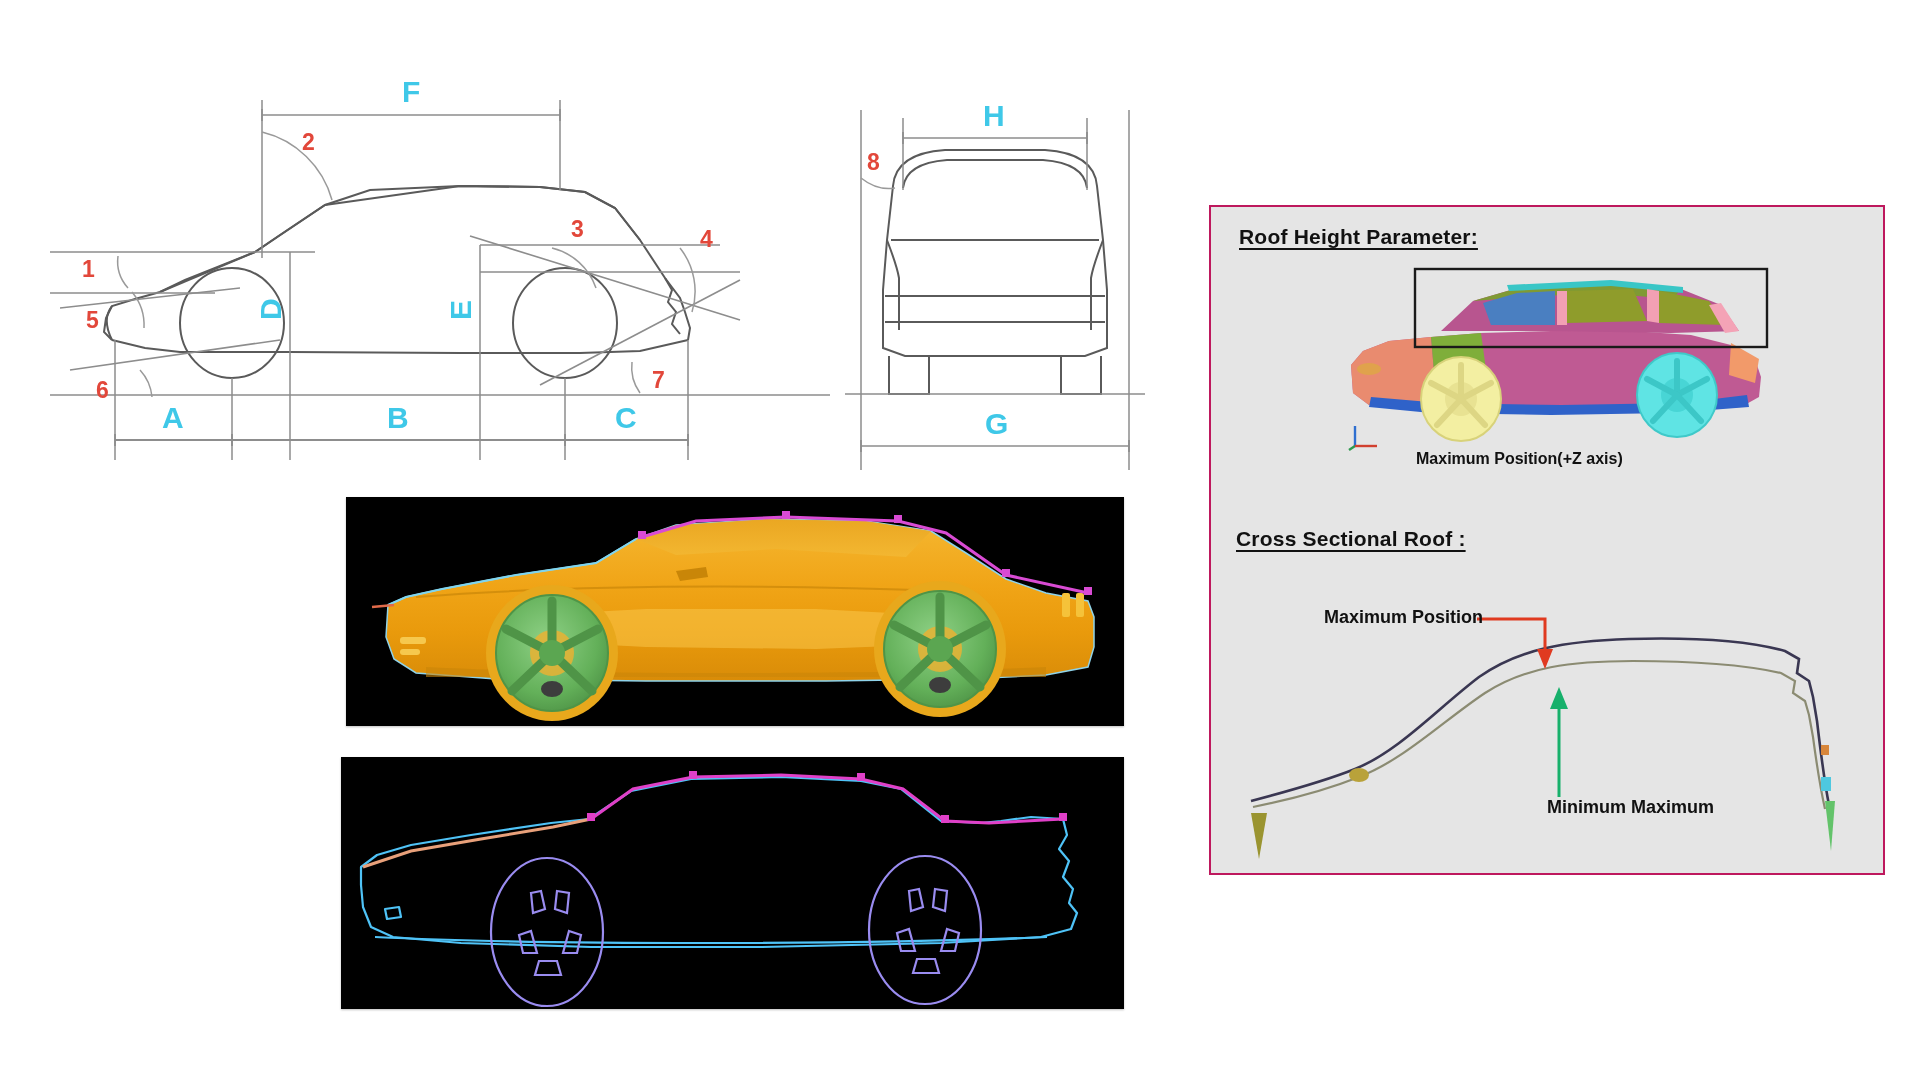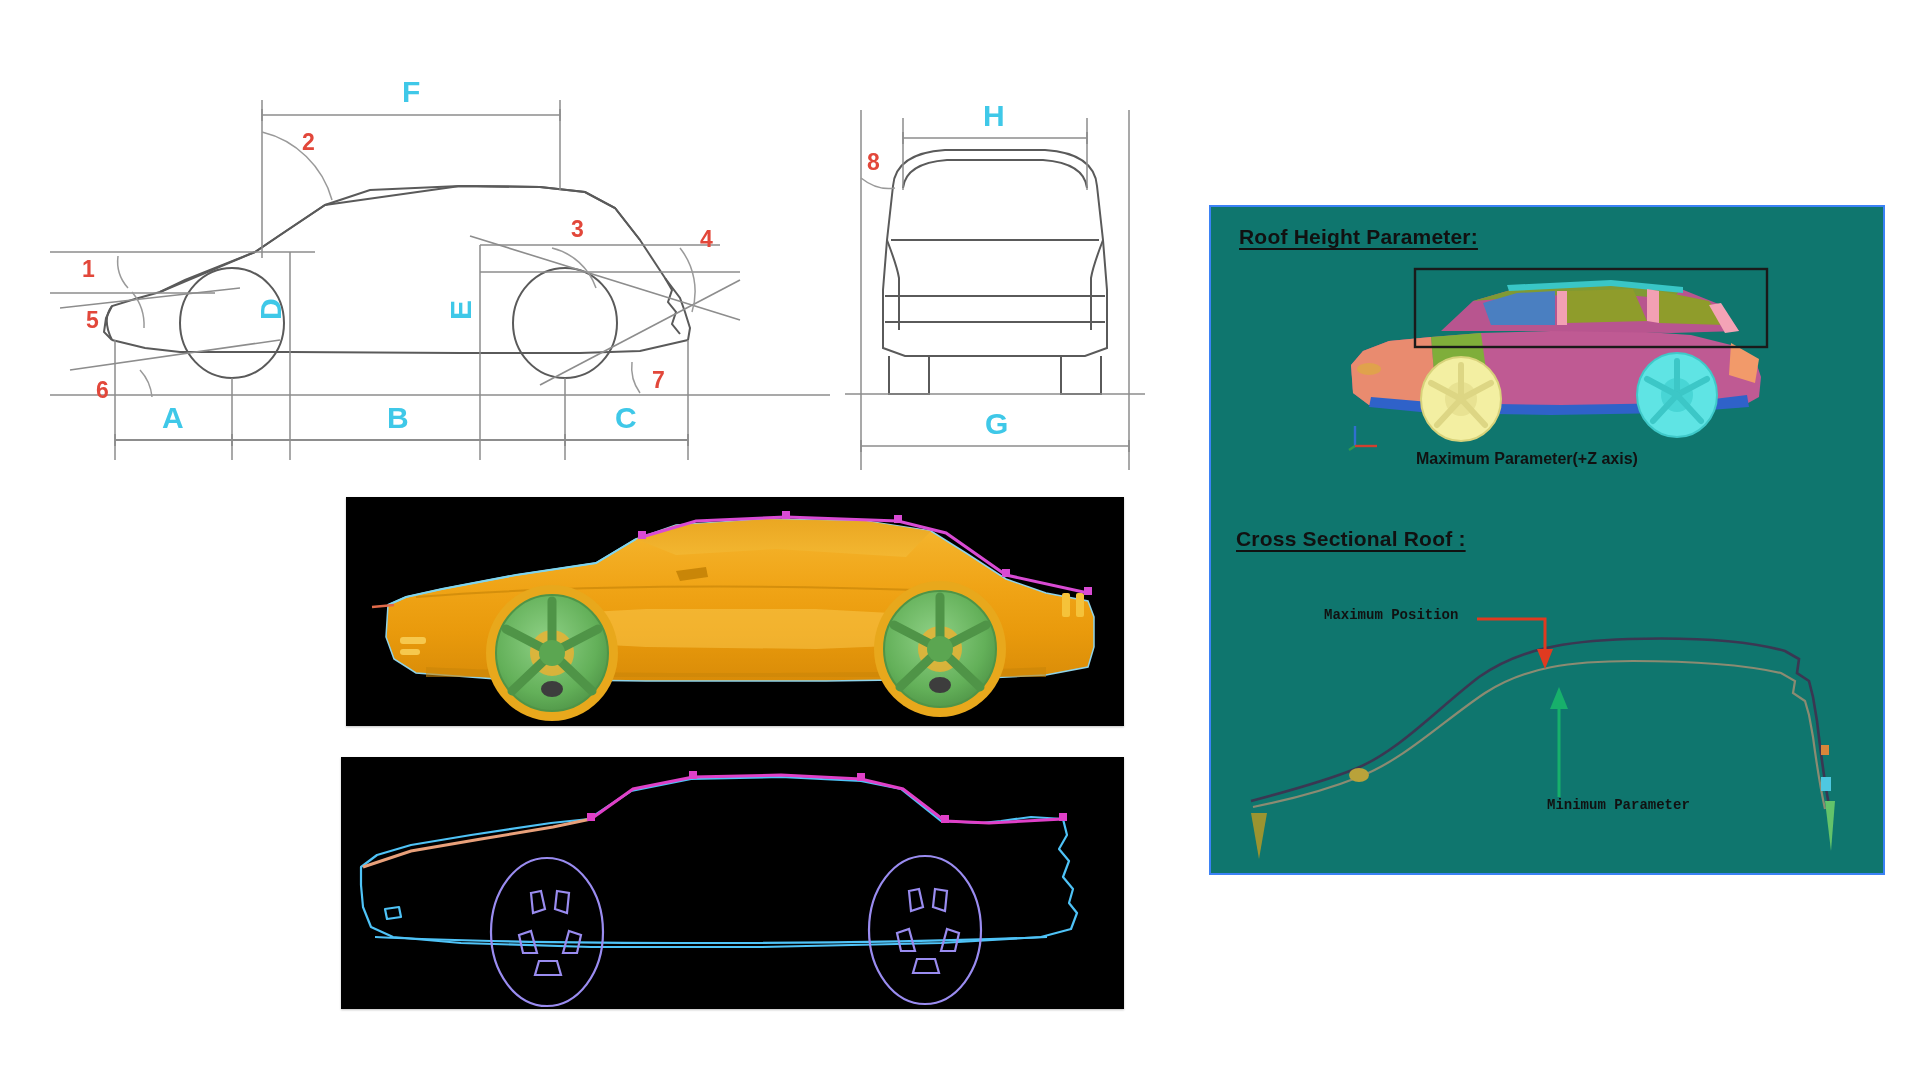--- a/index.html
+++ b/index.html
@@ -20,39 +20,39 @@
   .bp-svg { display: block; width: 100%; height: 100%; }
 
   
   #render-orange    { left: 346px; top: 497px; width: 778px; height: 229px;
                       background: #000000; box-shadow: 0 1px 2px rgba(0,0,0,.25); }
   #render-wire      { left: 341px; top: 757px; width: 783px; height: 252px;
                       background: #000000; box-shadow: 0 1px 2px rgba(0,0,0,.25); }
 
   
   #doc-panel { left: 1209px; top: 205px; width: 676px; height: 670px;
-               background: #0f766e; border: 2px solid #3b82f6; box-sizing: border-box; }
+               background: #e5e5e5; border: 2px solid #be185d; box-sizing: border-box; }
 
   .doc-heading {
     font-size: 21px; font-weight: bold; color: #111111;
     text-decoration: underline; text-underline-offset: 4px;
     letter-spacing: .2px;
   }
   #heading-roof { position: absolute; left: 28px; top: 18px; }
   #heading-cross{ position: absolute; left: 25px; top: 320px; }
 
   #suv-wrap      { position: absolute; left: 100px; top: 40px; width: 480px; height: 215px; }
   #caption-max   { position: absolute; left: 205px; top: 243px;
                    font-size: 16px; font-weight: bold; color: #111111; }
   #axis-triad    { position: absolute; left: 136px; top: 215px; width: 34px; height: 30px; }
 
   #section-wrap  { position: absolute; left: 18px; top: 362px; width: 640px; height: 290px; }
 
-  .ann-label { position: absolute; font-size: 14px; font-weight: bold; color: #111111;
-               white-space: nowrap; font-family: Liberation Mono, monospace; }
+  .ann-label { position: absolute; font-size: 18px; font-weight: bold; color: #111111;
+               white-space: nowrap; }
   #ann-max { left: 95px; top: 38px; }
   #ann-min { left: 318px; top: 228px; }
 
   .ann-svg { position: absolute; left: 0; top: 0; width: 640px; height: 290px;
              pointer-events: none; }
 
   
   .dim-letter { fill: #3fc8e8; font-family: "Liberation Sans", sans-serif;
                 font-size: 30px; font-weight: bold; }
   .ang-num    { fill: #e2473a; font-family: "Liberation Sans", sans-serif;
@@ -415,21 +415,21 @@
     </div>
 
     <div id="axis-triad">
       <svg class="bp-svg" viewBox="0 0 34 30" xmlns="http://www.w3.org/2000/svg">
         <line x1="8" y1="24" x2="8" y2="4" stroke="#2f6fd0" stroke-width="2.4"></line>
         <line x1="8" y1="24" x2="2" y2="28" stroke="#2e9a4e" stroke-width="2.4"></line>
         <line x1="8" y1="24" x2="30" y2="24" stroke="#d1402f" stroke-width="2.4"></line>
       </svg>
     </div>
 
-    <div id="caption-max">Maximum Parameter(+Z axis)</div>
+    <div id="caption-max">Maximum Position(+Z axis)</div>
 
     <div class="doc-heading" id="heading-cross">Cross Sectional Roof :</div>
 
     <div id="section-wrap">
       <svg class="bp-svg" viewBox="0 0 640 290" xmlns="http://www.w3.org/2000/svg">
 
         <path d="M22 232 C60 222 96 212 126 200 C170 182 208 140 250 108
                  C290 80 336 72 400 70 C470 68 520 72 556 82
                  L570 90 L568 104 L580 112 L584 128 L588 152
                  C592 186 596 216 600 236" stroke="#3a3752" stroke-width="2.6" fill="none"></path>
@@ -454,17 +454,17 @@
         </g>
         <polygon points="316,100 308,80 324,80" fill="#e03a20"></polygon>
 
         <g stroke="#17b06b" stroke-width="3" fill="none">
           <path d="M330 228 L330 140"></path>
         </g>
         <polygon points="330,118 321,140 339,140" fill="#17b06b"></polygon>
       </svg>
 
       <div class="ann-label" id="ann-max">Maximum Position</div>
-      <div class="ann-label" id="ann-min">Minimum Parameter</div>
+      <div class="ann-label" id="ann-min">Minimum Maximum</div>
     </div>
   </div>
 
 </div>
 
 </body></html>

